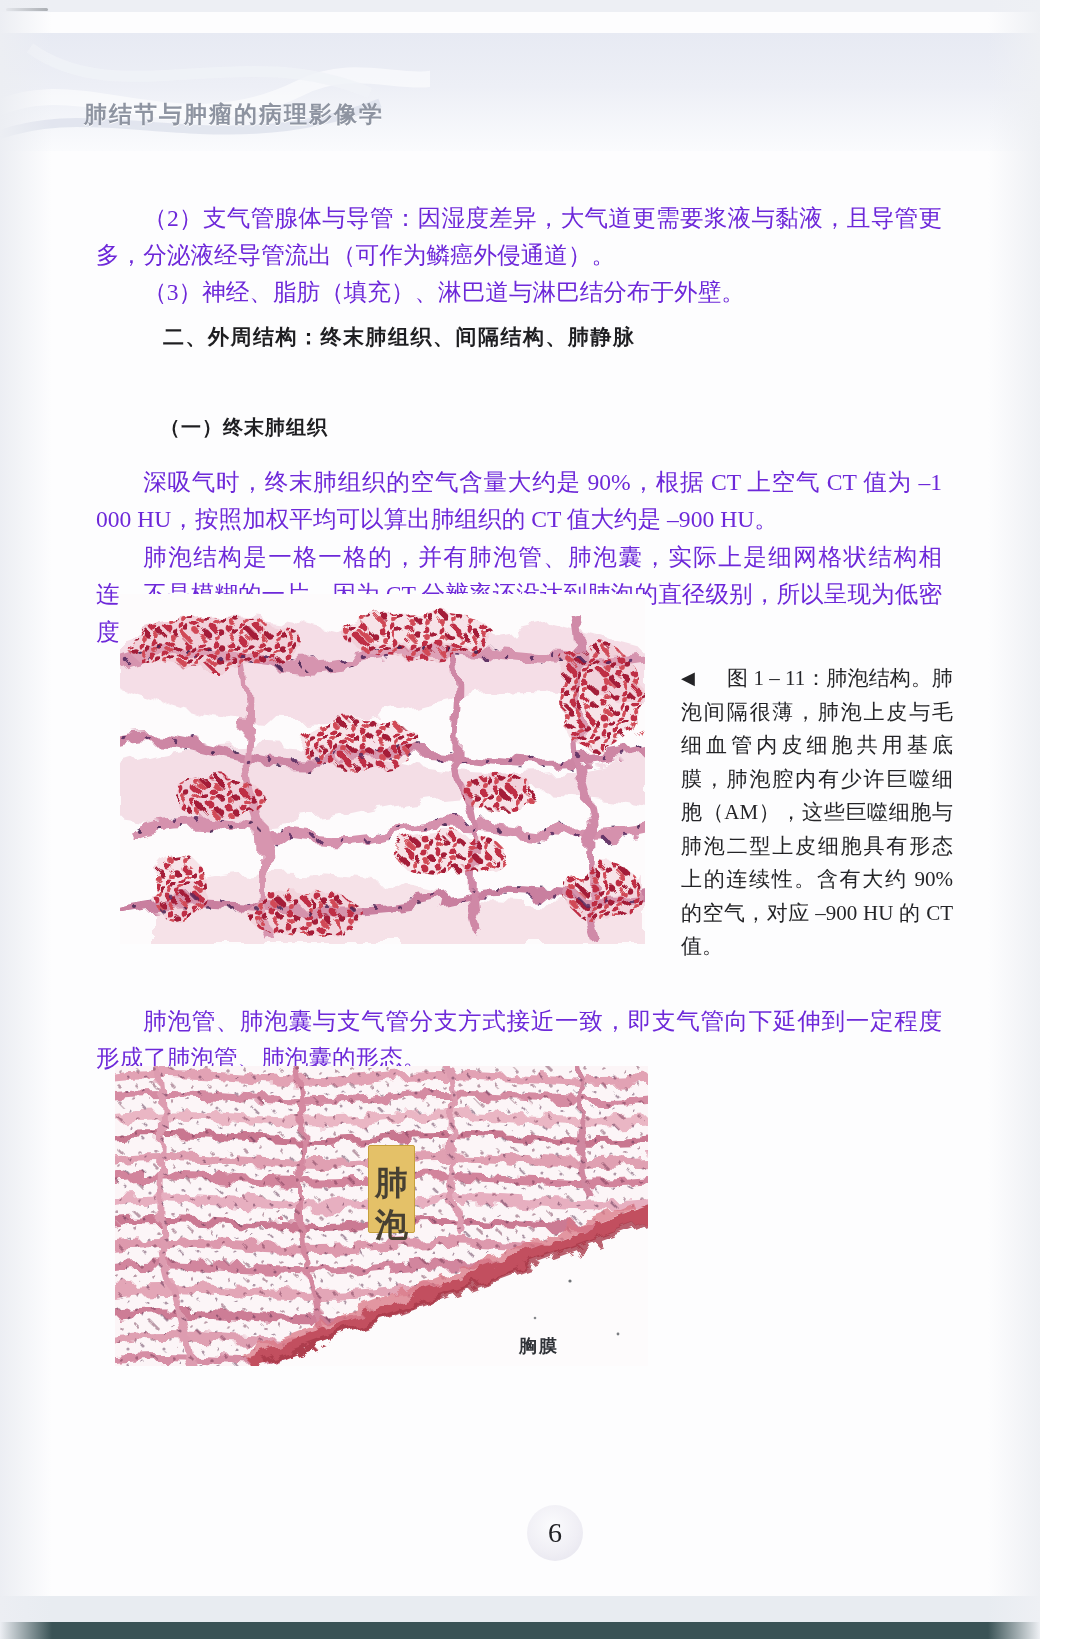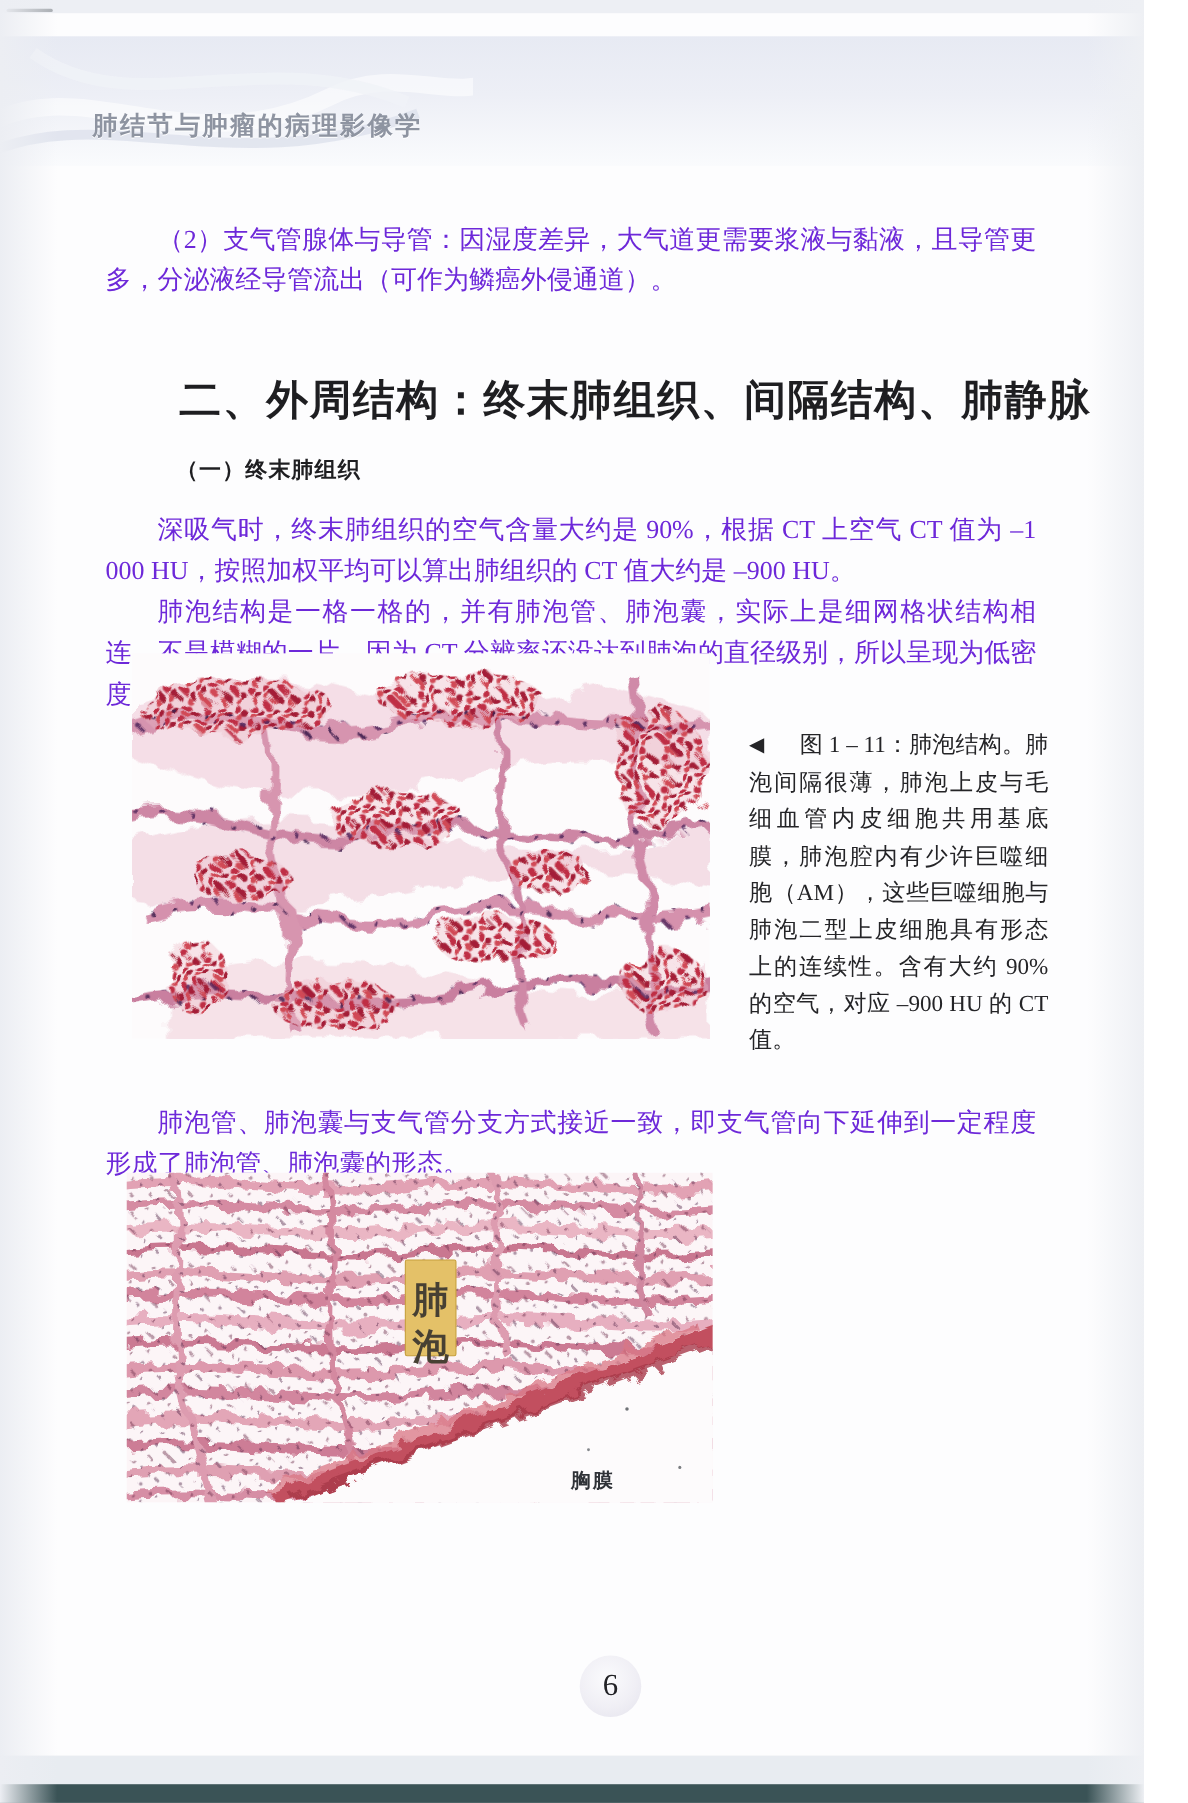--- a/index.html
+++ b/index.html
@@ -33,21 +33,21 @@
     font-size:23.6px;line-height:37.6px;text-align:justify;text-justify:inter-character;
     text-indent:2em;color:#6d28d9;
   }
   .p2{top:176px;}
   .p3{top:250px;}
   .pa{top:440px;}
   .pb{top:515px;}
   .pc{top:979px;}
   .section-heading{
     position:absolute;left:163px;top:306px;
-    font-size:38px;font-weight:bold;letter-spacing:1.5px;color:#1e1e21;
+    font-size:21px;font-weight:bold;letter-spacing:1.5px;color:#1e1e21;
   }
   .subsection-heading{
     position:absolute;left:160px;top:394px;
     font-size:20px;font-weight:bold;letter-spacing:1px;color:#1e1e21;
   }
   
   .figure{position:absolute;overflow:hidden;background:#fdfbfc;}
   .fig1{left:120px;top:594px;width:525px;height:350px;}
   .fig2{left:115px;top:1066px;width:533px;height:300px;}
   .caption{
@@ -91,20 +91,21 @@
   <div class="header-band">
     <svg class="header-wave" width="430" height="118" viewBox="0 0 430 118">
       <path d="M-20,85 C70,25 170,120 300,55 C360,25 410,60 450,40" fill="none" stroke="#ffffff" stroke-width="16" opacity="0.55"></path>
       <path d="M-20,110 C90,55 210,135 380,70" fill="none" stroke="#dde1ec" stroke-width="9" opacity="0.8"></path>
       <path d="M30,15 C120,80 240,5 370,60" fill="none" stroke="#f0f2f8" stroke-width="11" opacity="0.8"></path>
     </svg>
     <div class="header-title">肺结节与肿瘤的病理影像学</div>
   </div>
 
   <p class="para p2">（2）支气管腺体与导管：因湿度差异，大气道更需要浆液与黏液，且导管更多，分泌液经导管流出（可作为鳞癌外侵通道）。</p>
+  <p class="para p3">（3）神经、脂肪（填充）、淋巴道与淋巴结分布于外壁。</p>
 
   <h2 class="section-heading">二、外周结构：终末肺组织、间隔结构、肺静脉</h2>
   <h3 class="subsection-heading">（一）终末肺组织</h3>
 
   <p class="para pa">深吸气时，终末肺组织的空气含量大约是 90%，根据 CT 上空气 CT 值为 –1 000 HU，按照加权平均可以算出肺组织的 CT 值大约是 –900 HU。</p>
   <p class="para pb">肺泡结构是一格一格的，并有肺泡管、肺泡囊，实际上是细网格状结构相连，不是模糊的一片。因为 CT 分辨率还没达到肺泡的直径级别，所以呈现为低密度区。</p>
 
   <div class="figure fig1">
     <svg width="525" height="350" viewBox="0 0 525 350">
       <defs>

